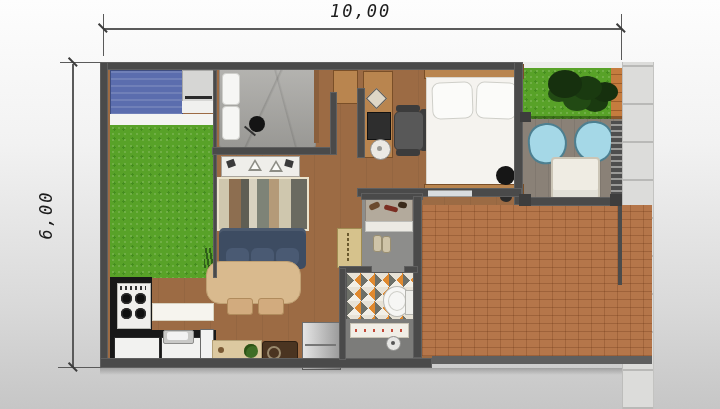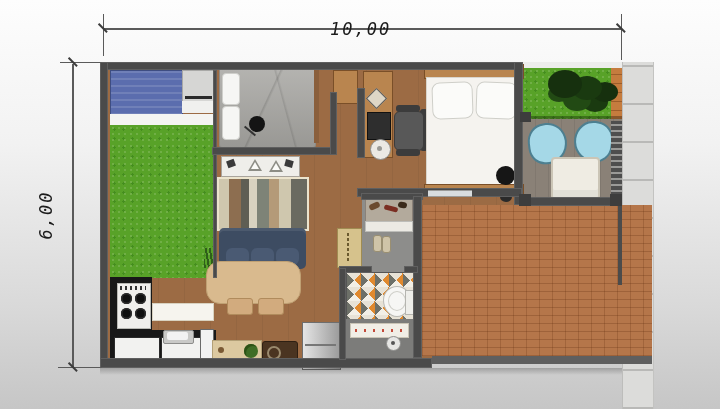--- a/index.html
+++ b/index.html
@@ -187,21 +187,21 @@
   <div class="post" style="left:519px;top:194px;width:12px;height:12px;"></div>
   <div class="post" style="left:610px;top:194px;width:12px;height:12px;"></div>
   <div class="post" style="left:520px;top:112px;width:11px;height:10px;"></div>
   <div class="shadow-lot" style="left:100px;top:368px;width:522px;height:7px;"></div>
 
   <div class="dimline" style="left:103px;top:28px;width:519px;height:1.5px;"></div>
   <div class="dimline" style="left:103px;top:14px;width:1px;height:42px;"></div>
   <div class="dimline" style="left:621px;top:14px;width:1px;height:46px;"></div>
   <div class="tick" style="left:97px;top:27px;"></div>
   <div class="tick" style="left:615px;top:27px;"></div>
-  <div class="dim-label" style="left:330px;top:19px;">10,00</div>
+  <div class="dim-label" style="left:330px;top:1px;">10,00</div>
 
   <div class="dimline" style="left:72px;top:64px;width:1.5px;height:304px;"></div>
   <div class="dimline" style="left:60px;top:62px;width:42px;height:1px;"></div>
   <div class="dimline" style="left:58px;top:367px;width:44px;height:1px;"></div>
   <div class="tick" style="left:67px;top:61px;"></div>
   <div class="tick" style="left:67px;top:366px;"></div>
   <div class="dim-label" style="left:22px;top:205px;transform:rotate(-90deg);transform-origin:center;">6,00</div>
 
 </div>
 

